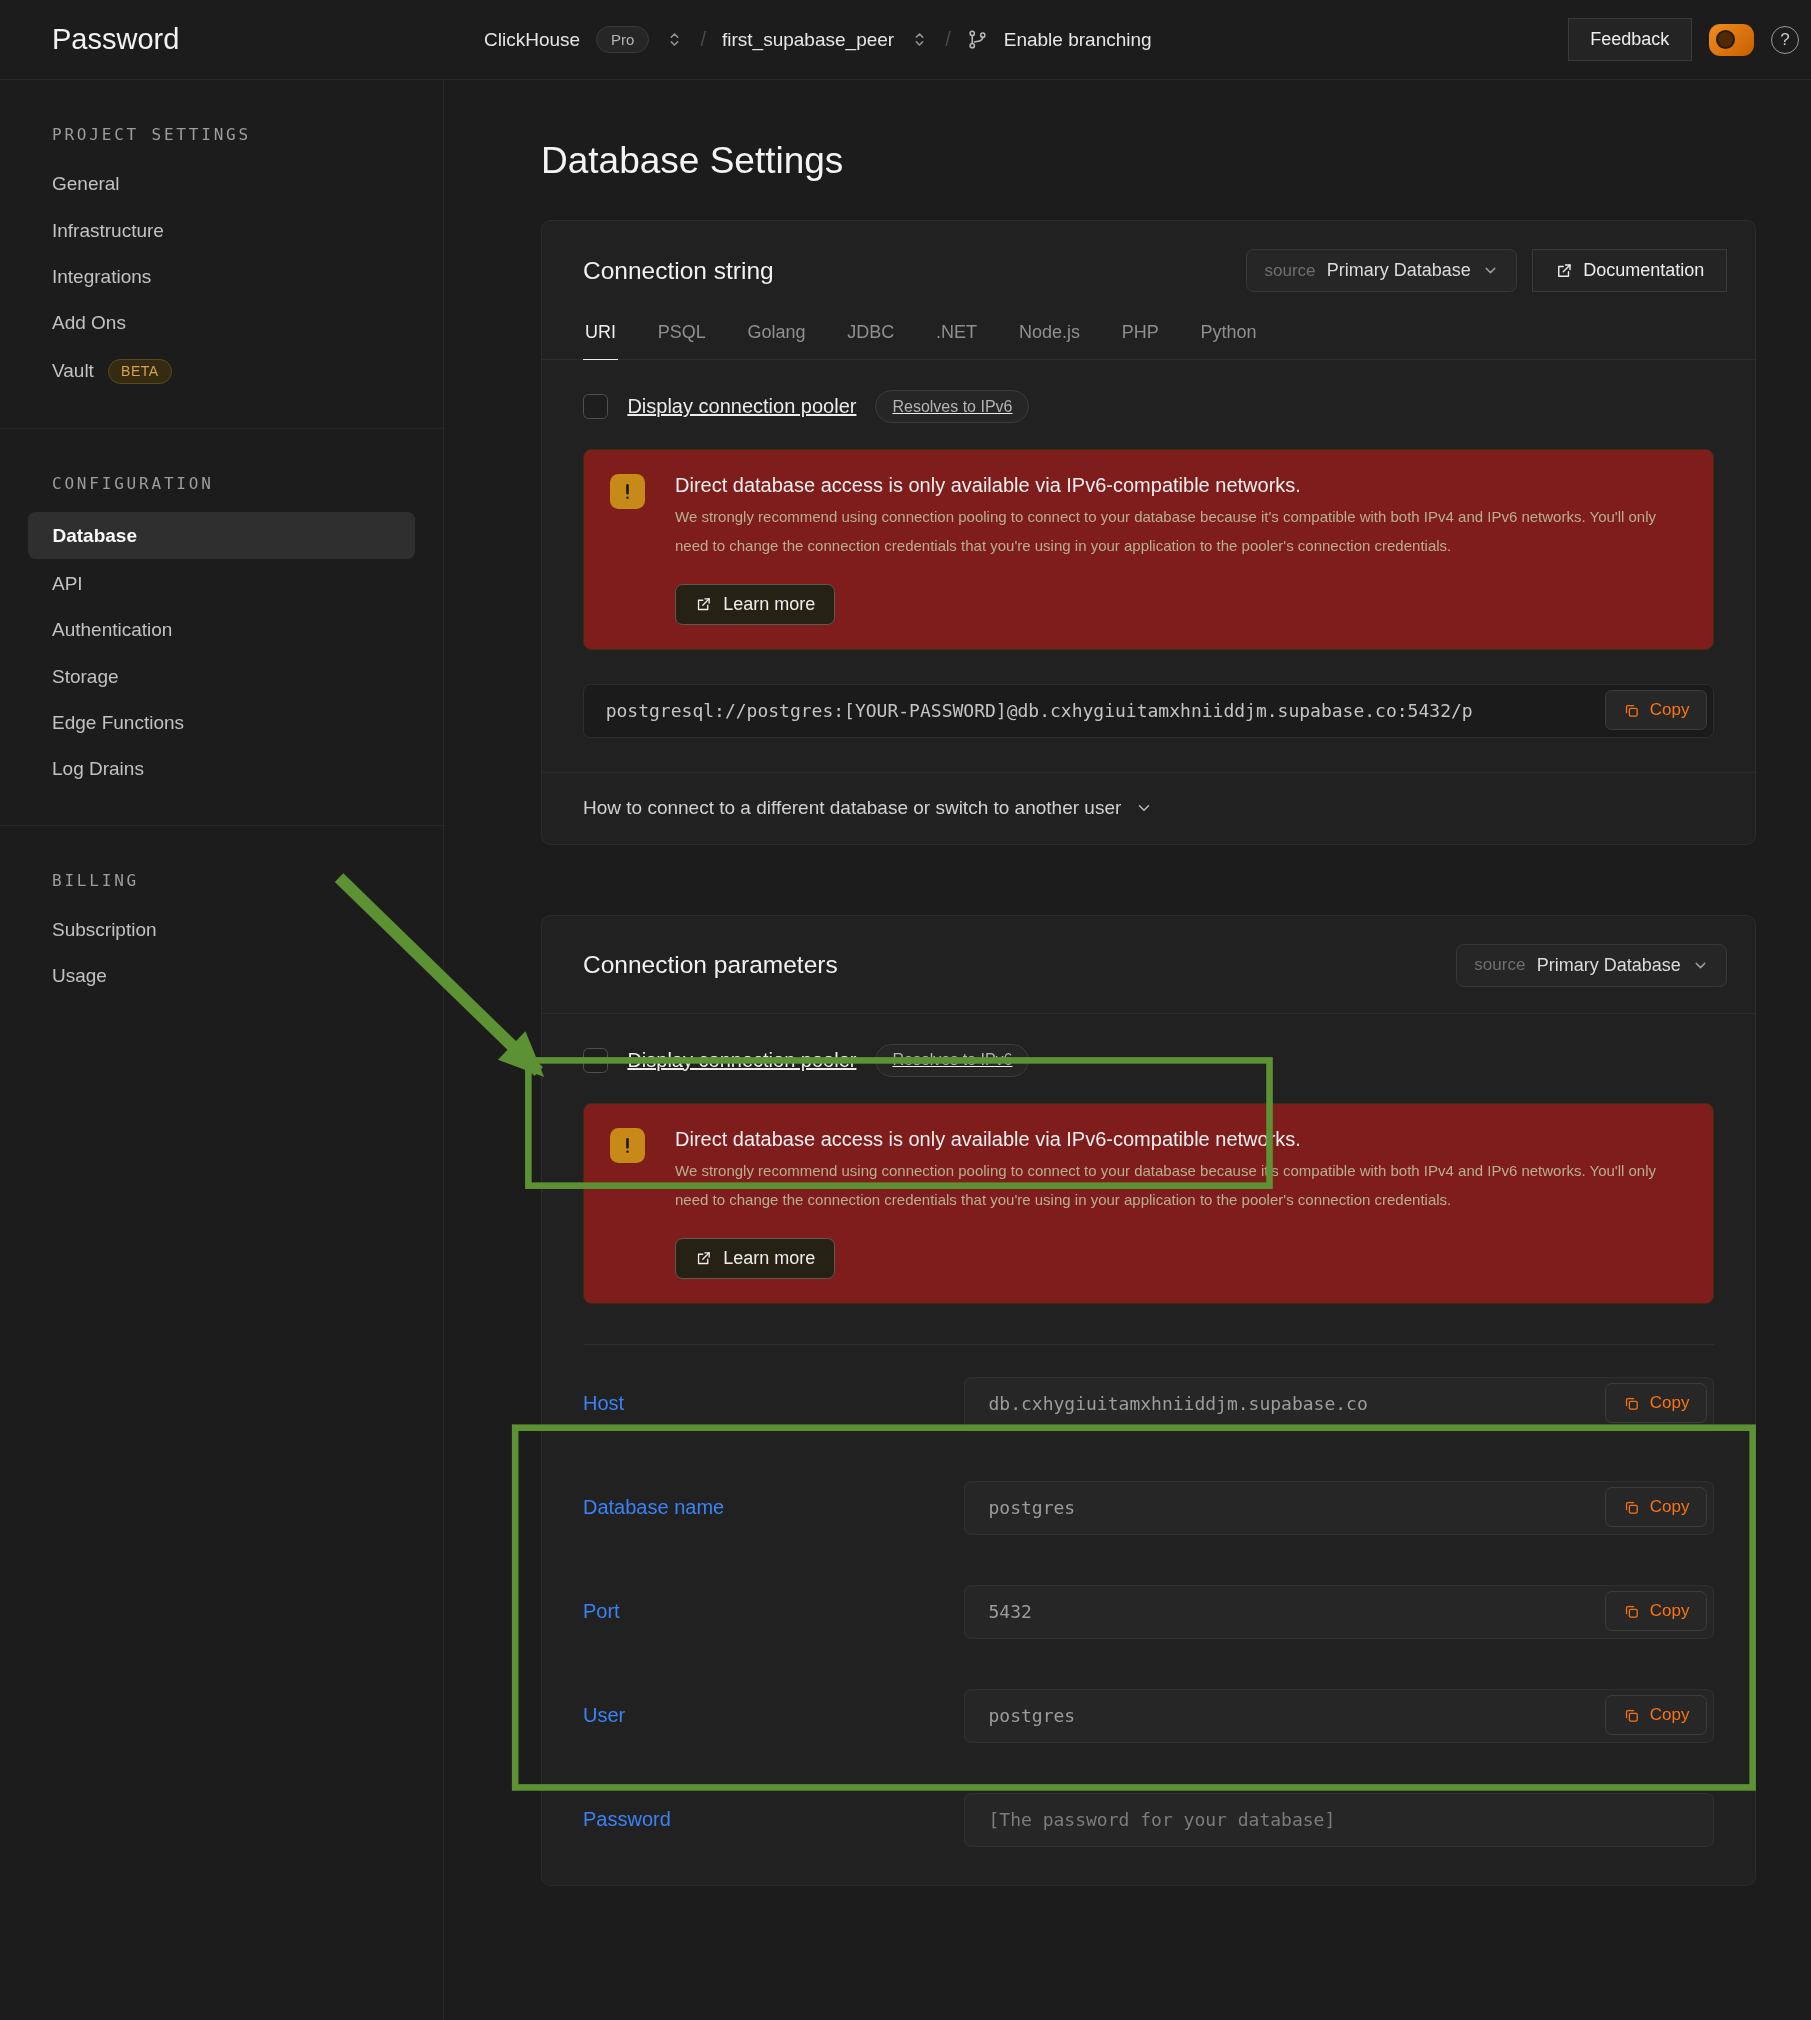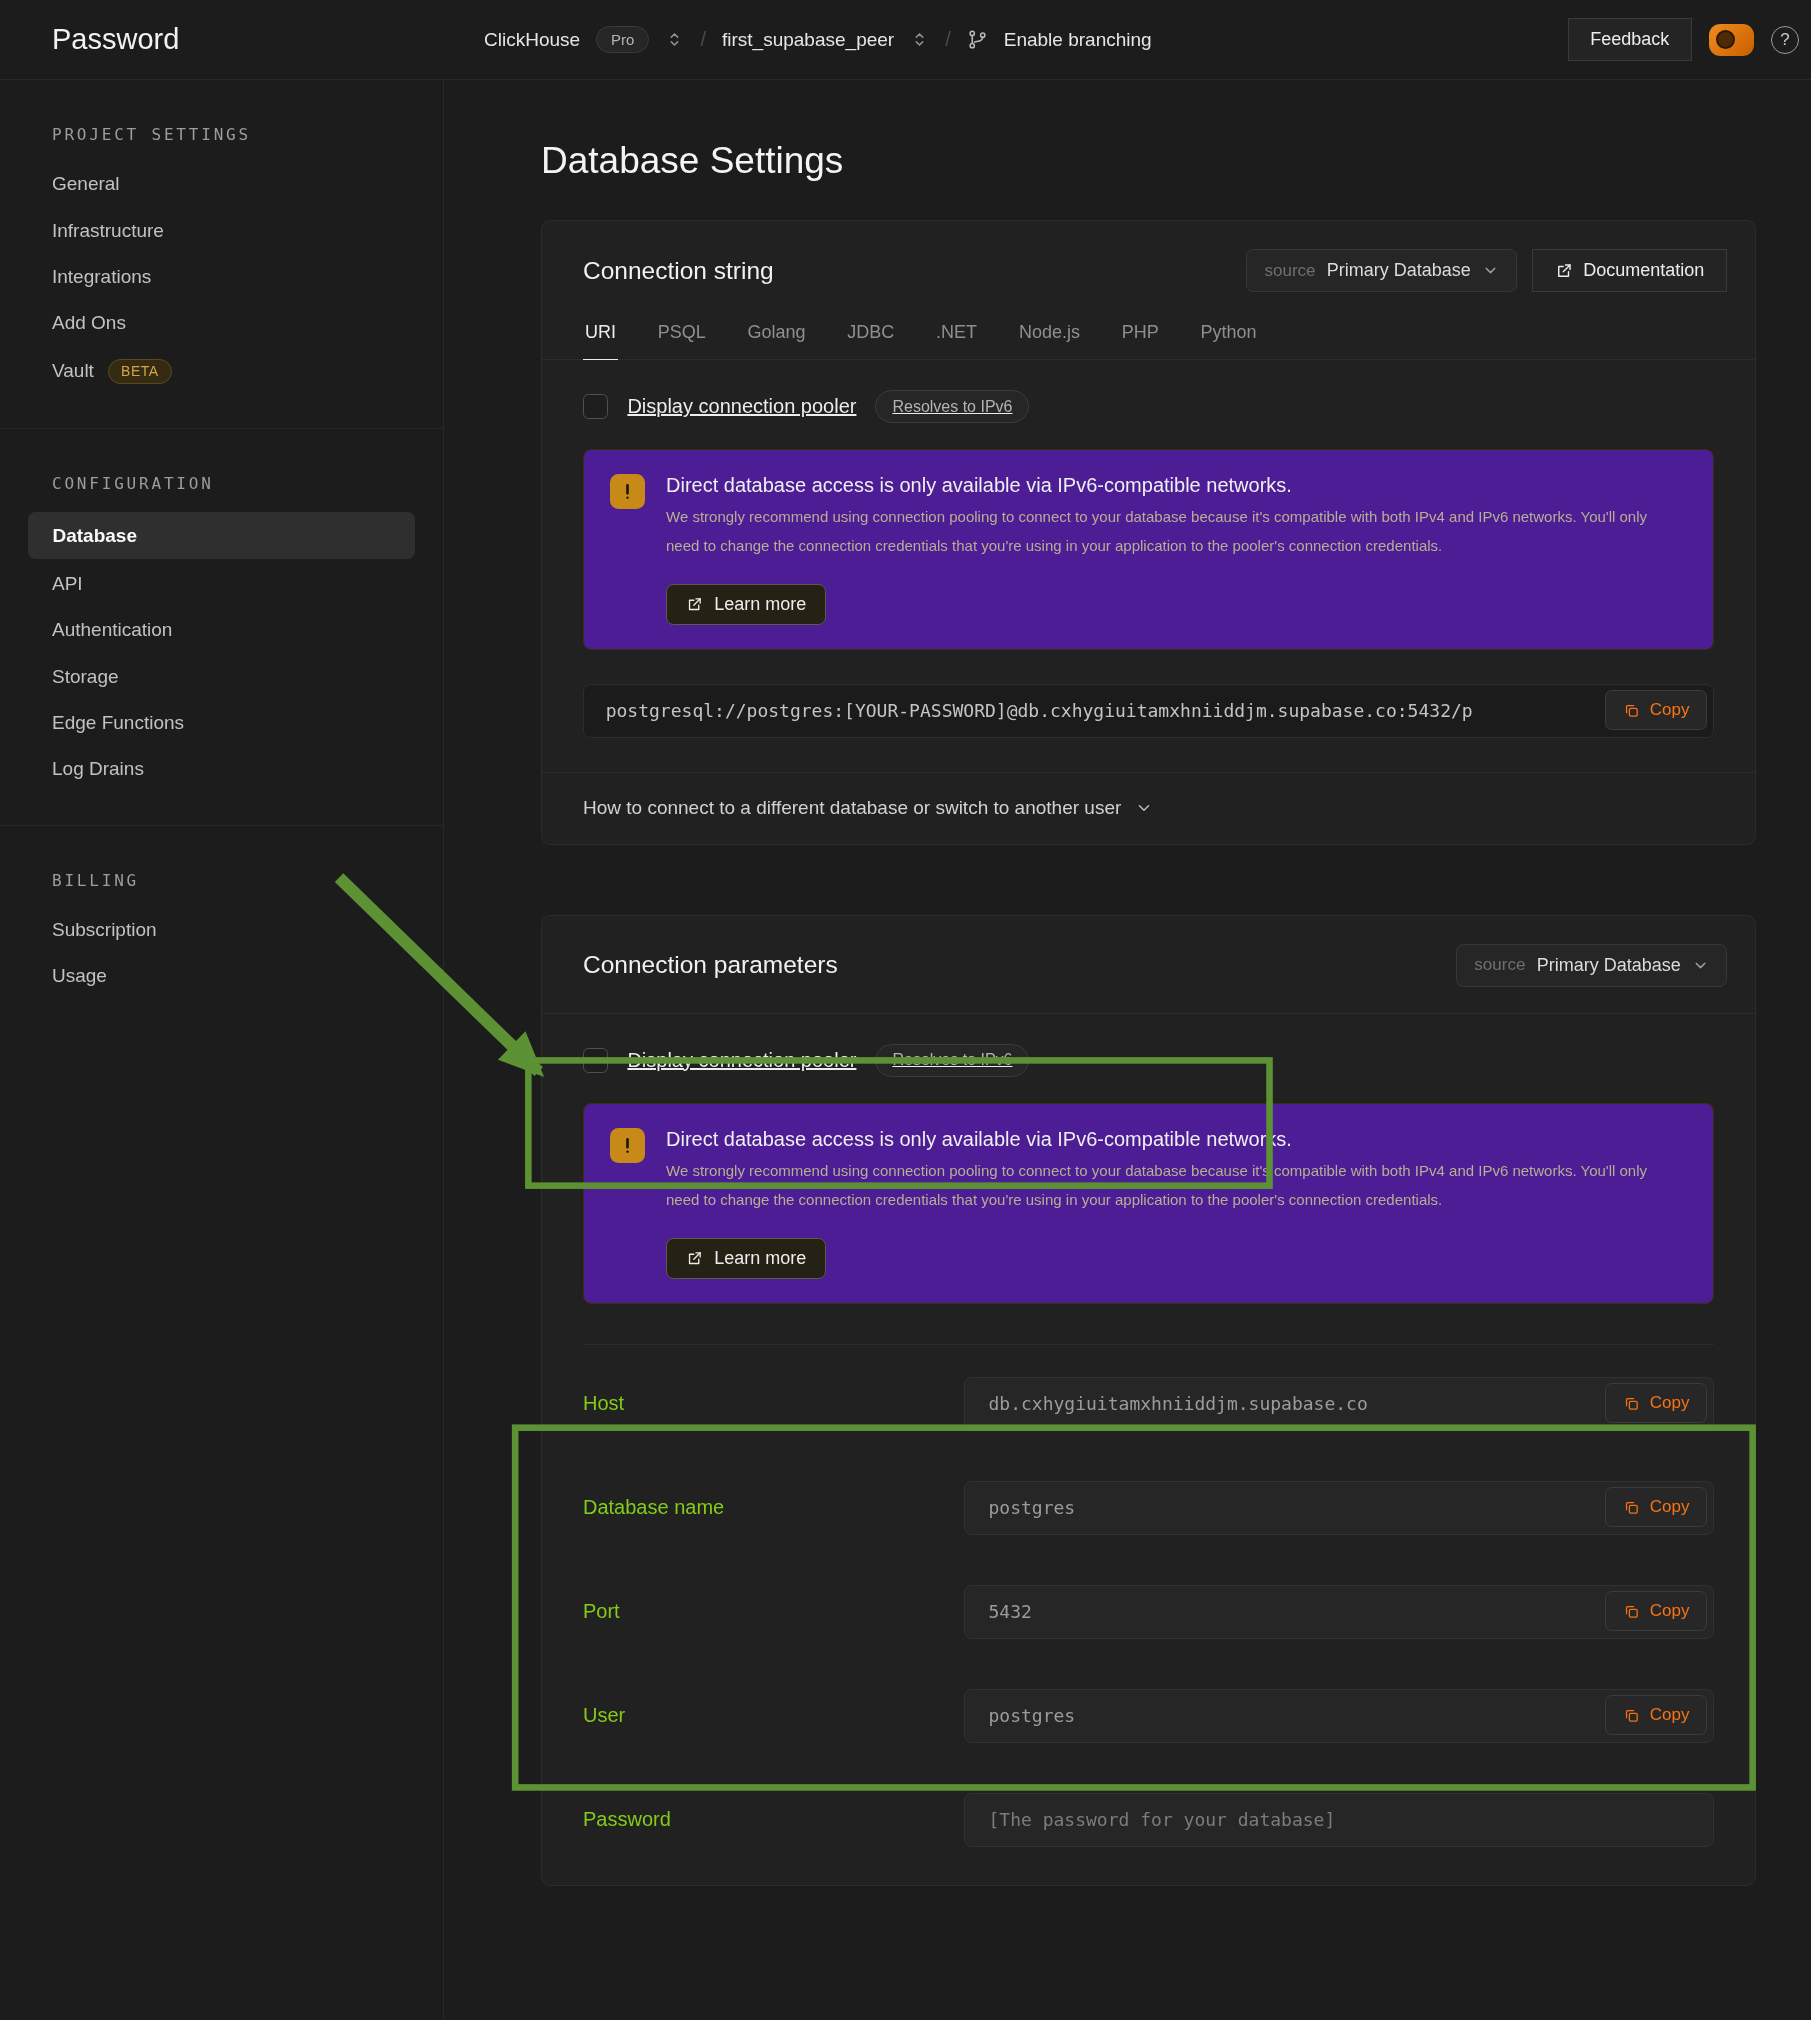--- a/index.html
+++ b/index.html
@@ -59,42 +59,42 @@
   .tabs { display:flex; gap:38px; padding:0 41px; margin-top:24.5px; border-bottom:0.9px solid #2c2c2c; }
   .tab { padding:5.6px 1.9px 16px; font-size:18px; color:#8f8f8f; border-bottom:1.9px solid transparent;
     margin-bottom:-0.9px; cursor:pointer; }
   .tab.active { color:#ededed; border-bottom-color:#ededed; }
   .card-body { padding:30px 41px 0 41px; }
   .pooler-row { display:flex; align-items:center; gap:19px;text-decoration:underline; }
   .checkbox { width:25.4px; height:25.4px; border:0.9px solid #505050; border-radius:5.6px; background:#1e1e1e; cursor:pointer; }
   .pooler-label { font-size:20px; color:#ececec; }
   .pill-tag { font-size:16px; color:#b4b4b4; background:#262626; border:0.9px solid #3c3c3c;
     border-radius:941px; padding:6.6px 16px; }
-  .alert { margin-top:26px; background:#4c1d95; border:0.9px solid #393010; border-radius:8.5px;
-    padding:23.5px 26px; display:flex; gap:21px; }
+  .alert { margin-top:26px; background:#7f1d1d; border:0.9px solid #393010; border-radius:8.5px;
+    padding:23.5px 26px; display:flex; gap:30px; }
   .alert-icon { width:35px; height:35px; border-radius:8.5px; background:#c78a19; color:#1d1703;
     display:flex; align-items:center; justify-content:center; flex-shrink:0; }
   .alert-title { font-size:20px; color:#efefef; }
   .alert-body { margin-top:5px; font-size:15px; line-height:29px; color:#b8ae93; max-width:998px; }
   .learn-more { margin-top:24.5px; display:inline-flex; align-items:center; gap:11.3px; height:41px;
     padding:0 19px; background:#262115; border:0.9px solid #5e5b4c; border-radius:7.5px;
     font-size:18px; color:#ededed; cursor:pointer; }
   .code-row { margin-top:34px; position:relative; }
   .code-input { height:54px; background:#1b1b1b; border:0.9px solid #2e2e2e; border-radius:7.5px;
     display:flex; align-items:center; padding:0 151px 0 21.7px; overflow:hidden; white-space:nowrap;
     font-family:"DejaVu Sans Mono", monospace; font-size:18px; color:#c4c4c4; cursor:text; }
   .copy-btn { position:absolute; right:6.6px; top:6.6px; height:40px; display:inline-flex; align-items:center;
     gap:9.4px; padding:0 17px; background:#272727; border:0.9px solid #3c3c3c; border-radius:6.6px;
     font-size:17px; color:#f97316; cursor:pointer; }
   .card-footer { margin-top:34px; border-top:0.9px solid #2c2c2c; padding:24.5px 41px;
     display:flex; align-items:center; gap:14px; font-size:19px; color:#d2d2d2; cursor:pointer; }
   .fields { margin-top:40px; border-top:0.9px solid #2c2c2c; padding:32px 0 38px; }
   .field-row { display:flex; align-items:center; margin-bottom:50px; }
   .field-row:last-child { margin-bottom:0; }
-  .field-label { width:381px; font-size:20px; color:#84cc16; flex-shrink:0; }
+  .field-label { width:381px; font-size:20px; color:#3b82f6; flex-shrink:0; }
   .field-input { flex:1; position:relative; height:54px; background:#262626; border:0.9px solid #313131;
     border-radius:7.5px; display:flex; align-items:center; padding:0 151px 0 23.5px; overflow:hidden;
     white-space:nowrap; font-family:"DejaVu Sans Mono", monospace; font-size:18px; color:#9c9c9c; cursor:text; }
   .field-input.placeholder { color:#7c7c7c; }
   .icon { display:flex; }
   
   .annotations { position:absolute; left:0; top:0; z-index:50; pointer-events:none; }
 </style>
 </head>
 <body>

